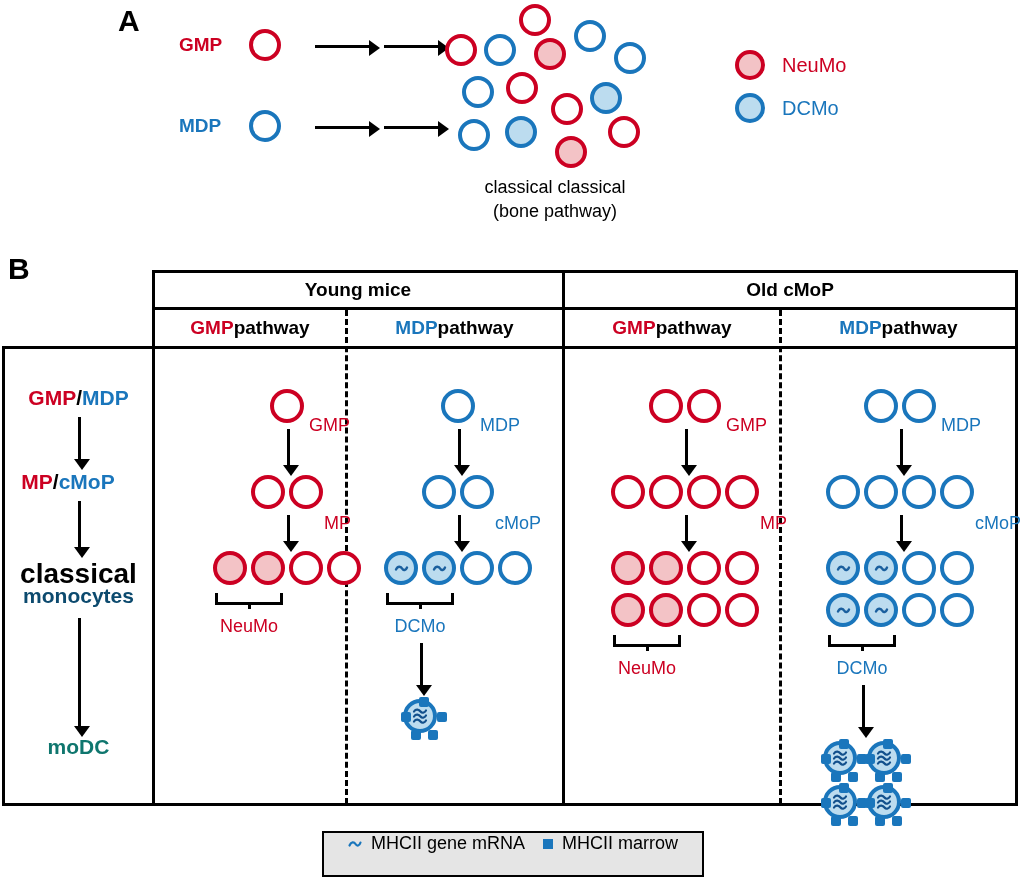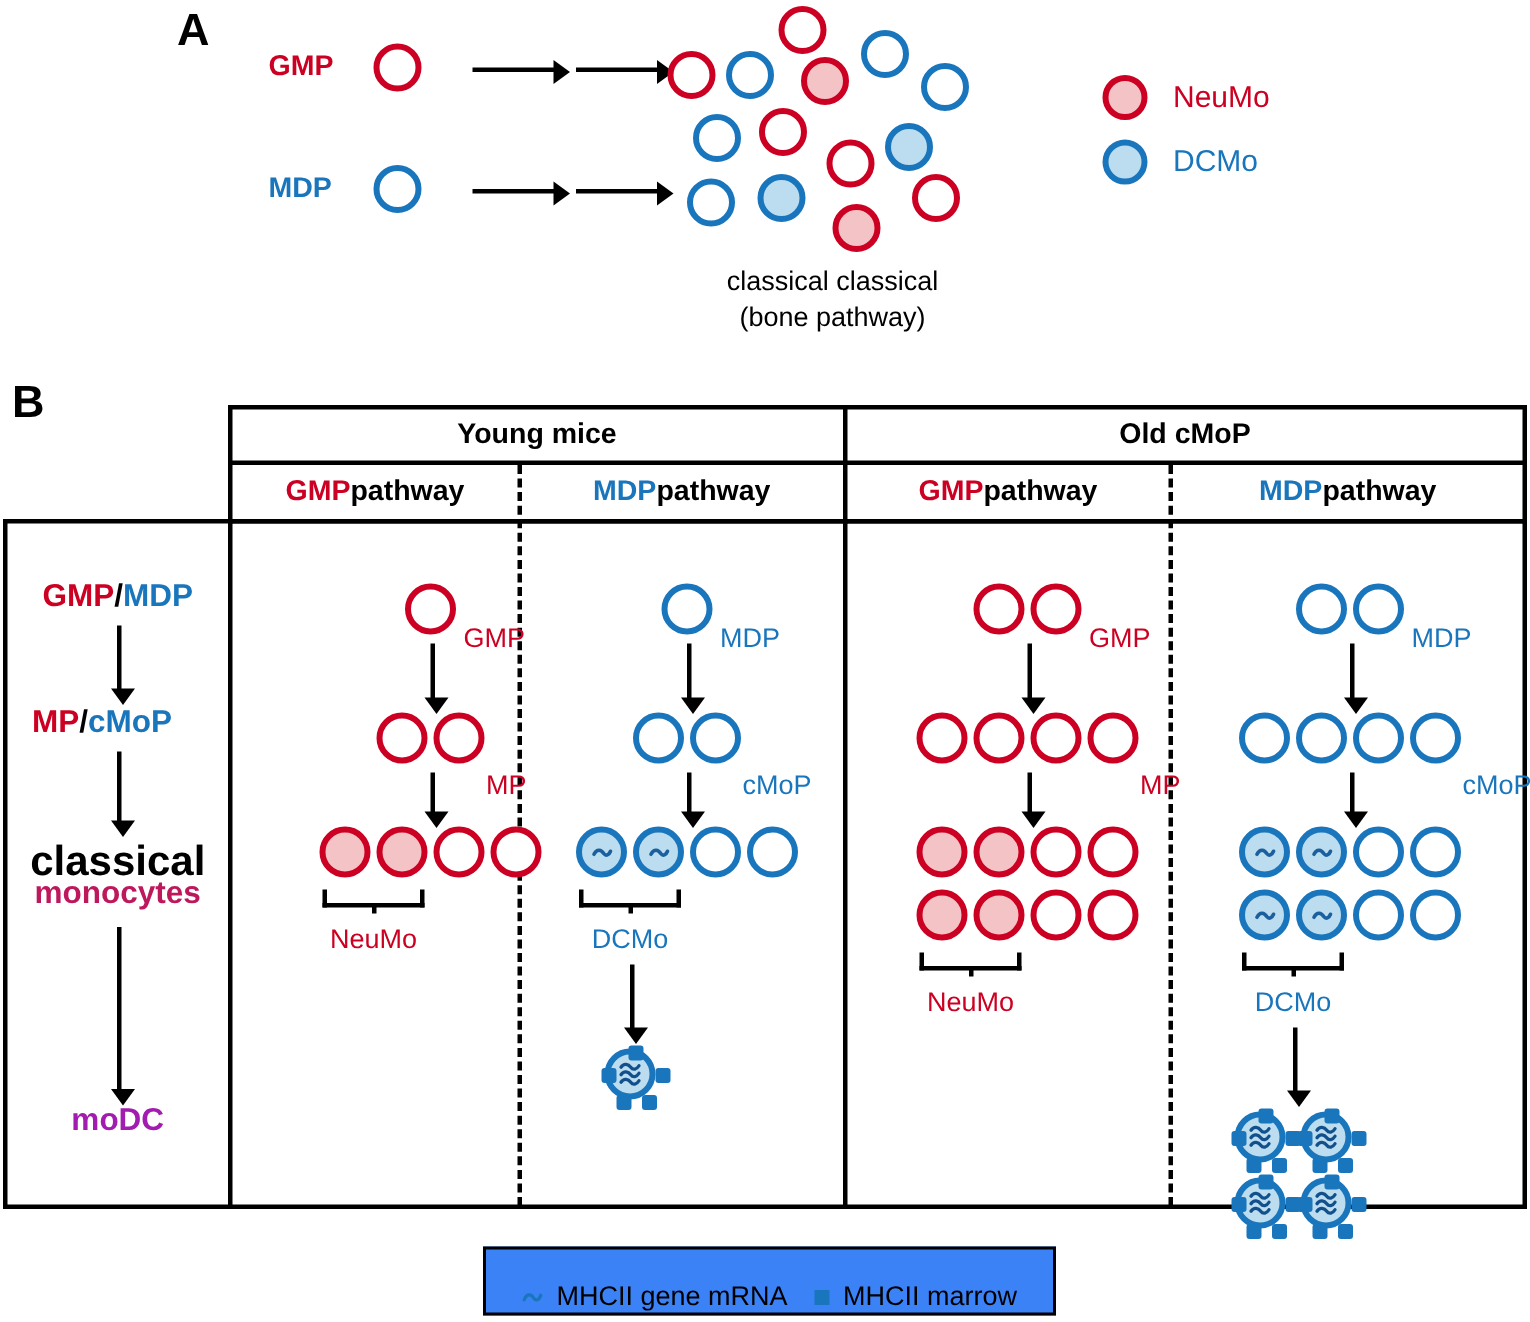--- a/index.html
+++ b/index.html
@@ -34,22 +34,22 @@
   .arrow-h{position:absolute;height:0;border-top:3px solid #000;}
   .arrow-h::after{content:"";position:absolute;right:-10px;top:-8px;
      border-top:8px solid transparent;border-bottom:8px solid transparent;border-left:11px solid #000;}
 
   
   .bracket{position:absolute;box-sizing:border-box;border:3px solid #000;border-top:none;}
   .bracket::after{content:"";position:absolute;left:50%;margin-left:-1.5px;top:100%;
       width:0;height:7px;border-left:3px solid #000;}
 
   
-  .legend-box{position:absolute;border:2px solid #000;background:#3b82f6;
-      display:flex;align-items:flex-end;justify-content:center;gap:18px;font-size:18px;}
+  .legend-box{position:absolute;border:2px solid #000;background:#e5e5e5;
+      display:flex;align-items:flex-start;justify-content:center;gap:18px;font-size:18px;}
   .legend-box .li{display:flex;align-items:center;gap:9px;white-space:nowrap;}
   .sq{width:10px;height:10px;background:#1A76BC;display:inline-block;}
 
   .mrna-mini{display:inline-block;width:14px;height:10px;}
   svg{display:block;overflow:visible;}
 </style>
 </head>
 <body>
 
 <div class="abs panel-letter" style="left:118px;top:6px;">A</div>
@@ -126,23 +126,23 @@
 <div class="hdr-cell" id="ph3" style="left:782px;top:310px;width:233px;height:36px;">
     <span style="color: rgb(26, 118, 188);">MDP</span>
     <span> pathway</span>
   </div>
 
 <div class="abs ctr bold" id="stage0" style="left:5px;top:386px;width:147px;font-size:21px;"><span style="color: rgb(204, 0, 34);">GMP</span><span style="color: rgb(0, 0, 0);">/</span><span style="color: rgb(26, 118, 188);">MDP</span></div>
 <div class="arrow-v" style="left:78px;top:417px;height:44px;"></div>
 <div class="abs ctr bold" id="stage1" style="left:5px;top:470px;width:126px;font-size:21px;"><span style="color: rgb(204, 0, 34);">MP</span><span style="color: rgb(0, 0, 0);">/</span><span style="color: rgb(26, 118, 188);">cMoP</span></div>
 <div class="arrow-v" style="left:78px;top:501px;height:48px;"></div>
 <div class="abs ctr bold" id="stage2" style="left:5px;top:558px;width:147px;font-size:28px;"><span style="color: rgb(0, 0, 0);">classical</span></div>
-<div class="abs ctr bold" id="stage3" style="left:5px;top:584px;width:147px;font-size:21px;"><span style="color: #be185d;">monocytes</span></div>
+<div class="abs ctr bold" id="stage3" style="left:5px;top:584px;width:147px;font-size:21px;"><span style="color: #0c4a6e;">monocytes</span></div>
 <div class="arrow-v" style="left:78px;top:618px;height:110px;"></div>
-<div class="abs ctr bold" id="stage4" style="left:5px;top:735px;width:147px;font-size:21px;"><span style="color: #a21caf;">moDC</span></div>
+<div class="abs ctr bold" id="stage4" style="left:5px;top:735px;width:147px;font-size:21px;"><span style="color: #0f766e;">moDC</span></div>
 
 <div id="col-young-gmp" class="abs" style="left:155px;top:346px;width:190px;height:458px;">
     <div class="cell red" style="left: 115px; top: 43px; width: 34px; height: 34px;"></div>
     <div class="abs lbl" style="left: 154px; top: 70px; color: rgb(204, 0, 34); font-size: 18px;">GMP</div>
     <div class="arrow-v" style="left: 132px; top: 83px; height: 38px;"></div>
     <div class="cell red" style="left: 96px; top: 129px; width: 34px; height: 34px;"></div>
     <div class="cell red" style="left: 134px; top: 129px; width: 34px; height: 34px;"></div>
     <div class="abs lbl" style="left: 169px; top: 168px; color: rgb(204, 0, 34); font-size: 18px;">MP</div>
     <div class="arrow-v" style="left: 132px; top: 169px; height: 28px;"></div>
     <div class="cell red fill" style="left: 58px; top: 205px; width: 34px; height: 34px;"></div>

